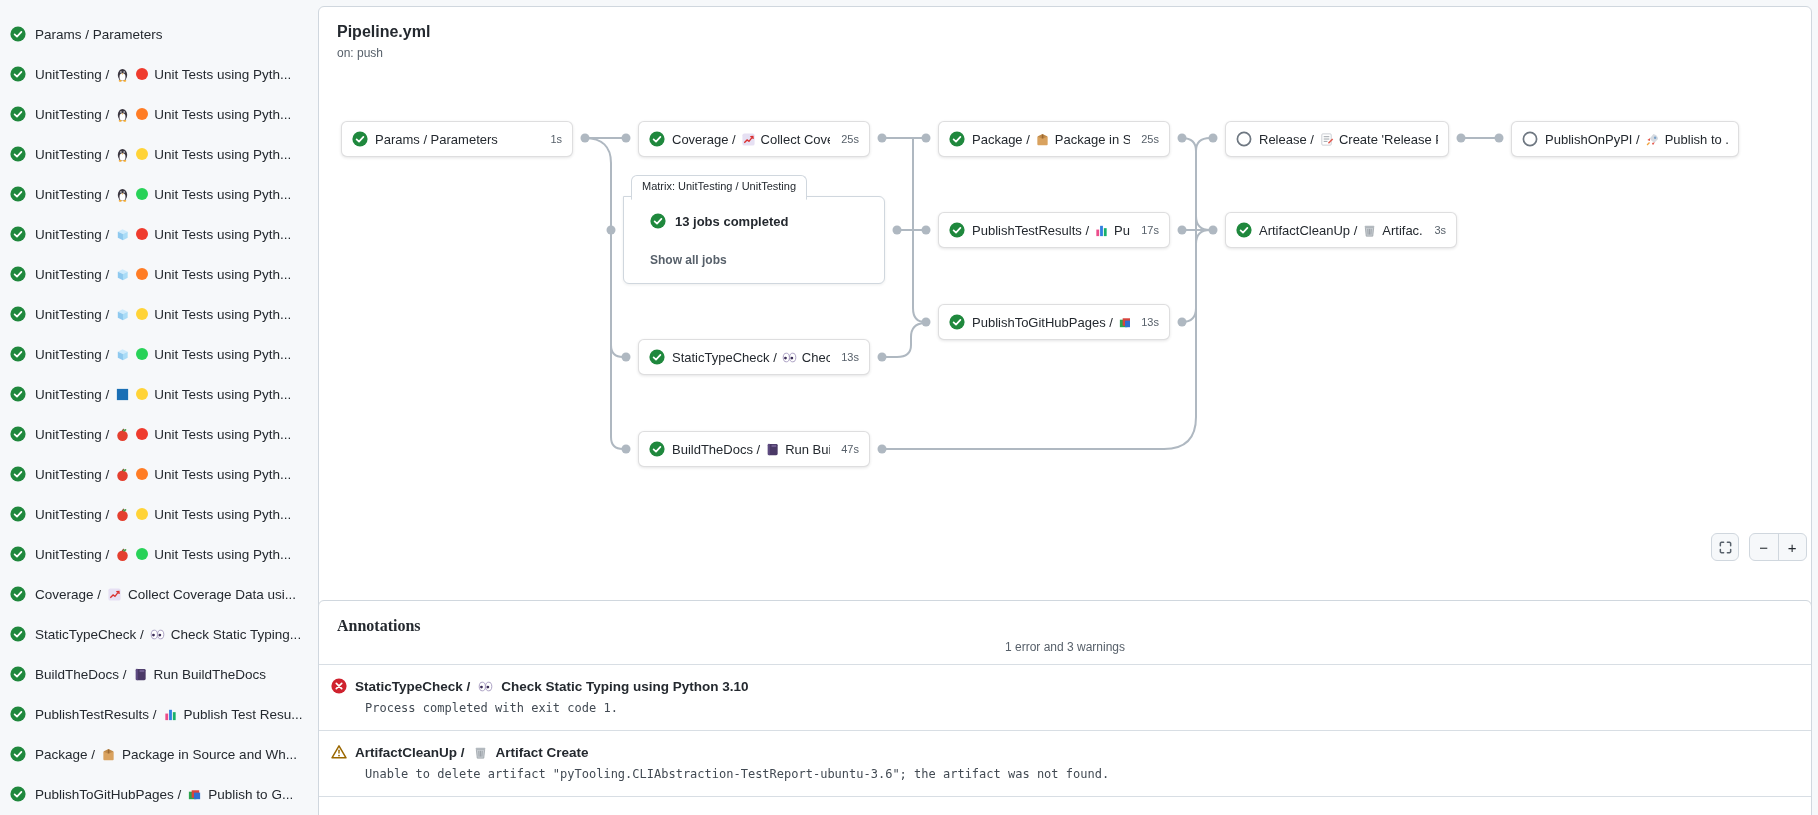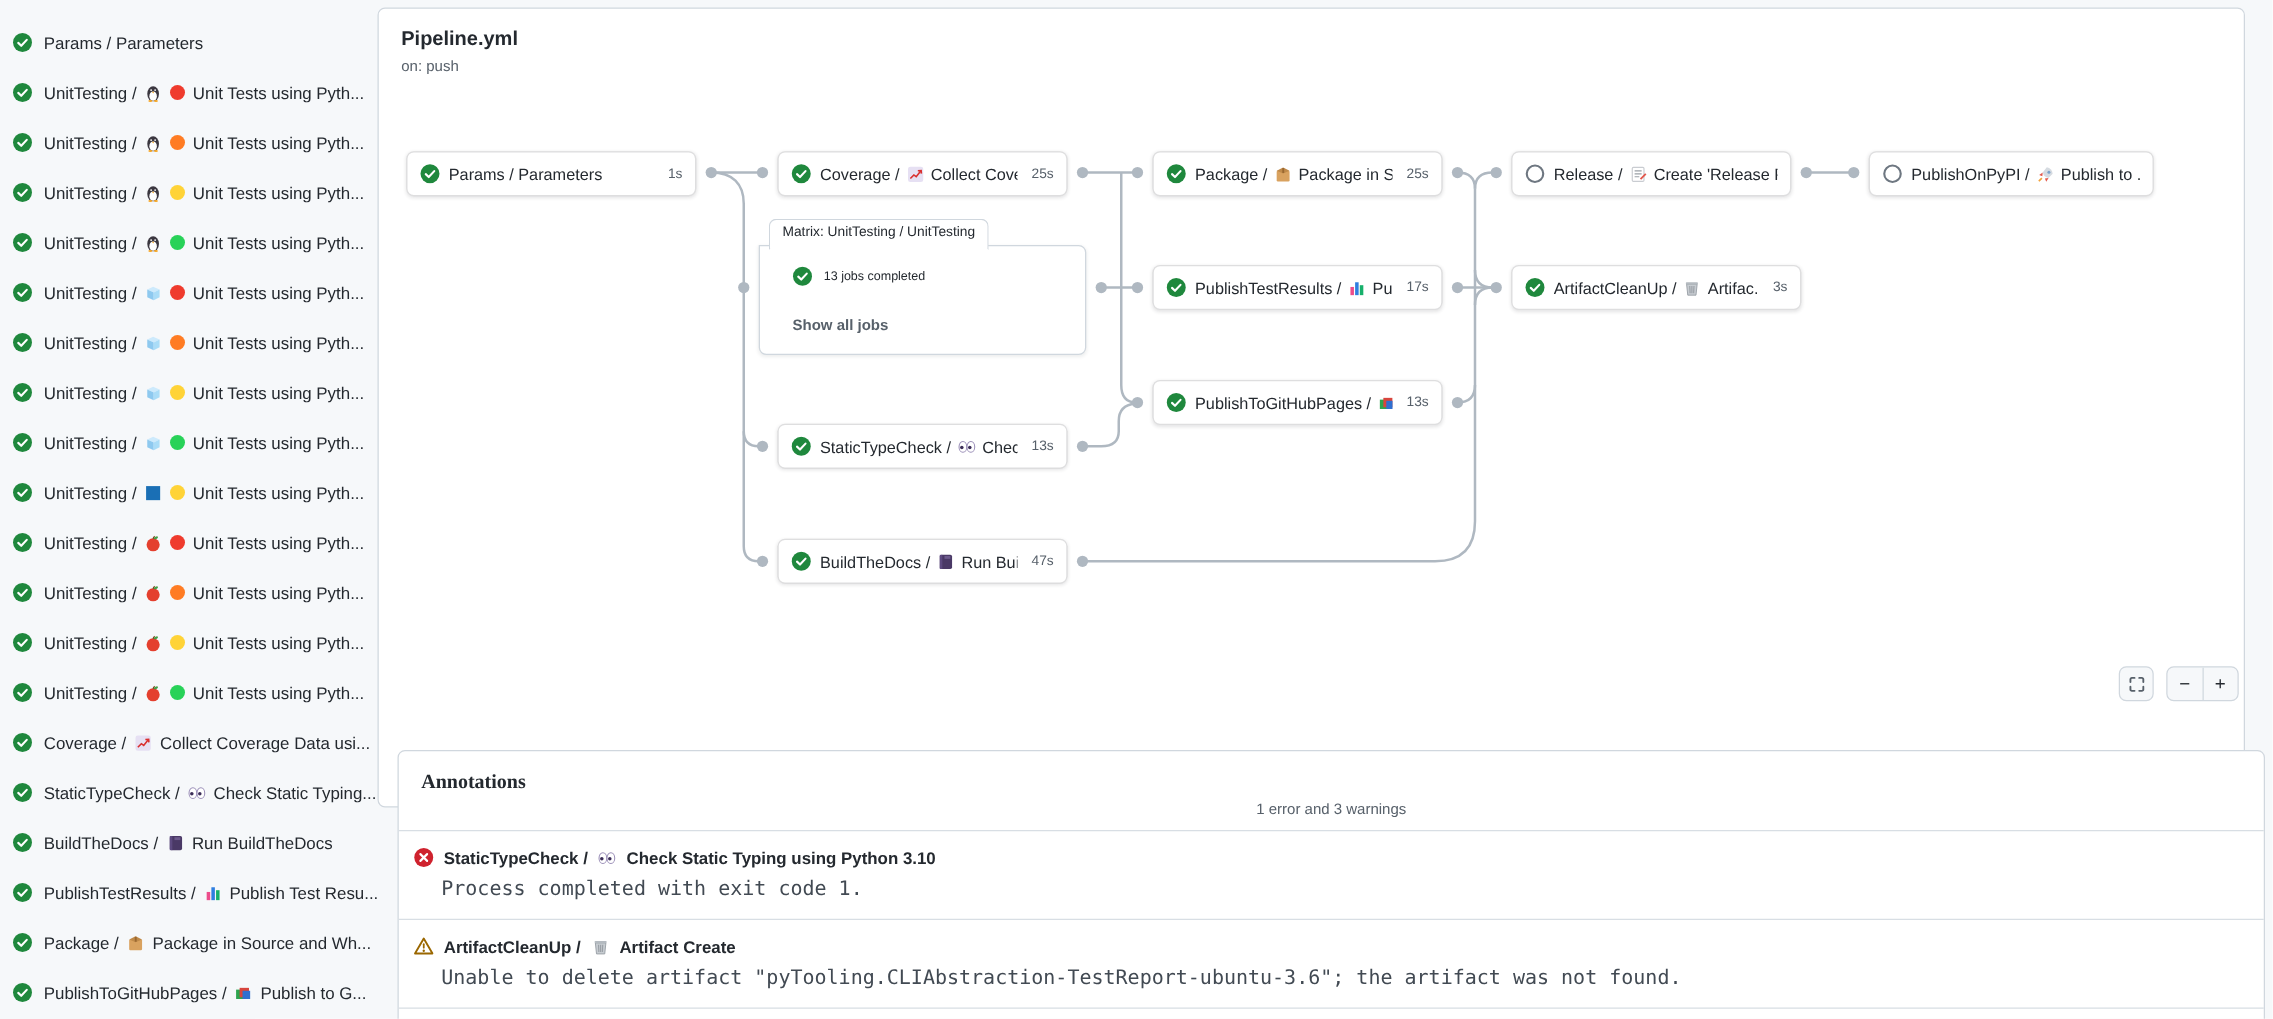--- a/index.html
+++ b/index.html
@@ -14,58 +14,58 @@
   
   .sidebar { position:absolute; left:0; top:0; width:318px; height:815px; padding-top:14px; overflow:hidden; }
   .sb-item { display:flex; align-items:center; gap:9px; height:40px; padding:0 6px 0 10px; white-space:nowrap; overflow:hidden; font-size:13.5px; cursor:pointer; }
   .sicon { width:16px; height:16px; flex:none; }
   .sicon svg, .gicon svg { display:block; width:100%; height:100%; }
   .gicon { width:15px; height:15px; flex:none; display:inline-block; }
   .sb-label { display:flex; align-items:center; gap:6px; overflow:hidden; }
   .pydot { width:12px; height:12px; border-radius:50%; display:inline-block; flex:none; }
   
   .card { position:absolute; background:#fff; border:1px solid #d0d7de; border-radius:6px; }
-  #graph-card { left:302px; top:6px; width:1494px; height:640px; }
+  #graph-card { left:318px; top:6px; width:1494px; height:640px; }
   #ann-card  { left:318px; top:600px; width:1494px; height:240px; border-radius:6px 6px 0 0; }
   .graph-header { position:absolute; left:18px; top:16px; z-index:4; }
   .graph-title { font-size:16px; font-weight:700; }
   .graph-sub { font-size:12px; color:#57606a; margin-top:5px; }
   
   #edges { position:absolute; left:0; top:0; z-index:1; }
   .node { position:absolute; height:36px; display:flex; align-items:center; gap:7px; padding:0 10px;
           background:#fff; border:1px solid rgba(31,35,40,0.15); border-radius:6px;
           box-shadow:0 1px 3px rgba(31,35,40,0.12); font-size:13px; font-weight:500;
           white-space:nowrap; overflow:hidden; cursor:pointer; z-index:2; }
   .node .sicon { width:16px; height:16px; }
   .node .nlabel { display:flex; align-items:center; gap:5px; overflow:hidden; }
   .node .dur { margin-left:auto; font-size:11px; color:#57606a; font-weight:400; padding-left:4px; flex:none; }
   .matrix-tab { position:absolute; left:312px; top:168px; z-index:3; background:#fff; border:1px solid #d0d7de;
                 border-bottom:1px solid #fff; border-radius:6px 6px 0 0; font-size:11px; padding:4px 10px 7px; }
   .matrix-box { position:absolute; left:304px; top:189px; width:262px; height:88px; background:#fff;
                 border:1px solid #d0d7de; border-radius:0 6px 6px 6px; box-shadow:0 1px 3px rgba(31,35,40,0.08);
                 z-index:2; padding:16px 0 0 26px; }
-  .matrix-row { display:flex; align-items:center; gap:9px; font-size:10px; font-weight:400; }
+  .matrix-row { display:flex; align-items:center; gap:9px; font-size:13px; font-weight:700; }
   .show-all { margin-top:24px; font-size:12px; color:#57606a; cursor:pointer;font-weight:bold; }
   
   .ctrl-btn { position:absolute; background:#f6f8fa; border:1px solid #d0d7de; border-radius:6px;
               display:flex; align-items:center; justify-content:center; cursor:pointer; z-index:4; }
   #fs-btn { left:1392px; top:526px; width:28px; height:28px; }
   #fs-btn svg { width:15px; height:15px; }
   .zoom-group { position:absolute; left:1430px; top:526px; width:58px; height:28px; display:flex;
                 border:1px solid #d0d7de; border-radius:6px; background:#f6f8fa; overflow:hidden; z-index:4; }
   .zoom-group button { flex:1; border:none; background:transparent; font-size:15px; color:#24292f; cursor:pointer; font-family:inherit; line-height:1; }
   .zoom-group button:first-child { border-right:1px solid #d0d7de; }
   
   .ann-header { padding:16px 18px 10px; border-bottom:1px solid #d8dee4; }
   .ann-title { font-size:16px; font-weight:700;font-family:Liberation Serif, serif; }
   .ann-summary { font-size:12px; color:#57606a; margin-top:5px;text-align:center; }
   .ann-row { padding:13px 18px 15px 12px; border-bottom:1px solid #d8dee4; }
   .ann-row-title { display:flex; align-items:center; gap:8px; font-size:13.5px; font-weight:700; }
   .ann-row-title .gicon { width:15px; height:15px; }
-  .ann-msg { font-family:"DejaVu Sans Mono","Liberation Mono",monospace; font-size:16px; color:#424a53; margin:7px 0 0 22px; }
+  .ann-msg { font-family:"DejaVu Sans Mono","Liberation Mono",monospace; font-size:12px; color:#424a53; margin:7px 0 0 34px; }
 </style>
 </head>
 <body>
 
 <div class="sidebar">
     <div class="sb-item">
       <span class="sicon">
         <svg viewBox="0 0 16 16">
           <circle cx="8" cy="8" r="7.6" fill="#1f883d"></circle>
           <path d="M4.6 8.3 L7 10.6 L11.4 5.9" stroke="#fff" stroke-width="1.7" fill="none" stroke-linecap="round" stroke-linejoin="round"></path>

